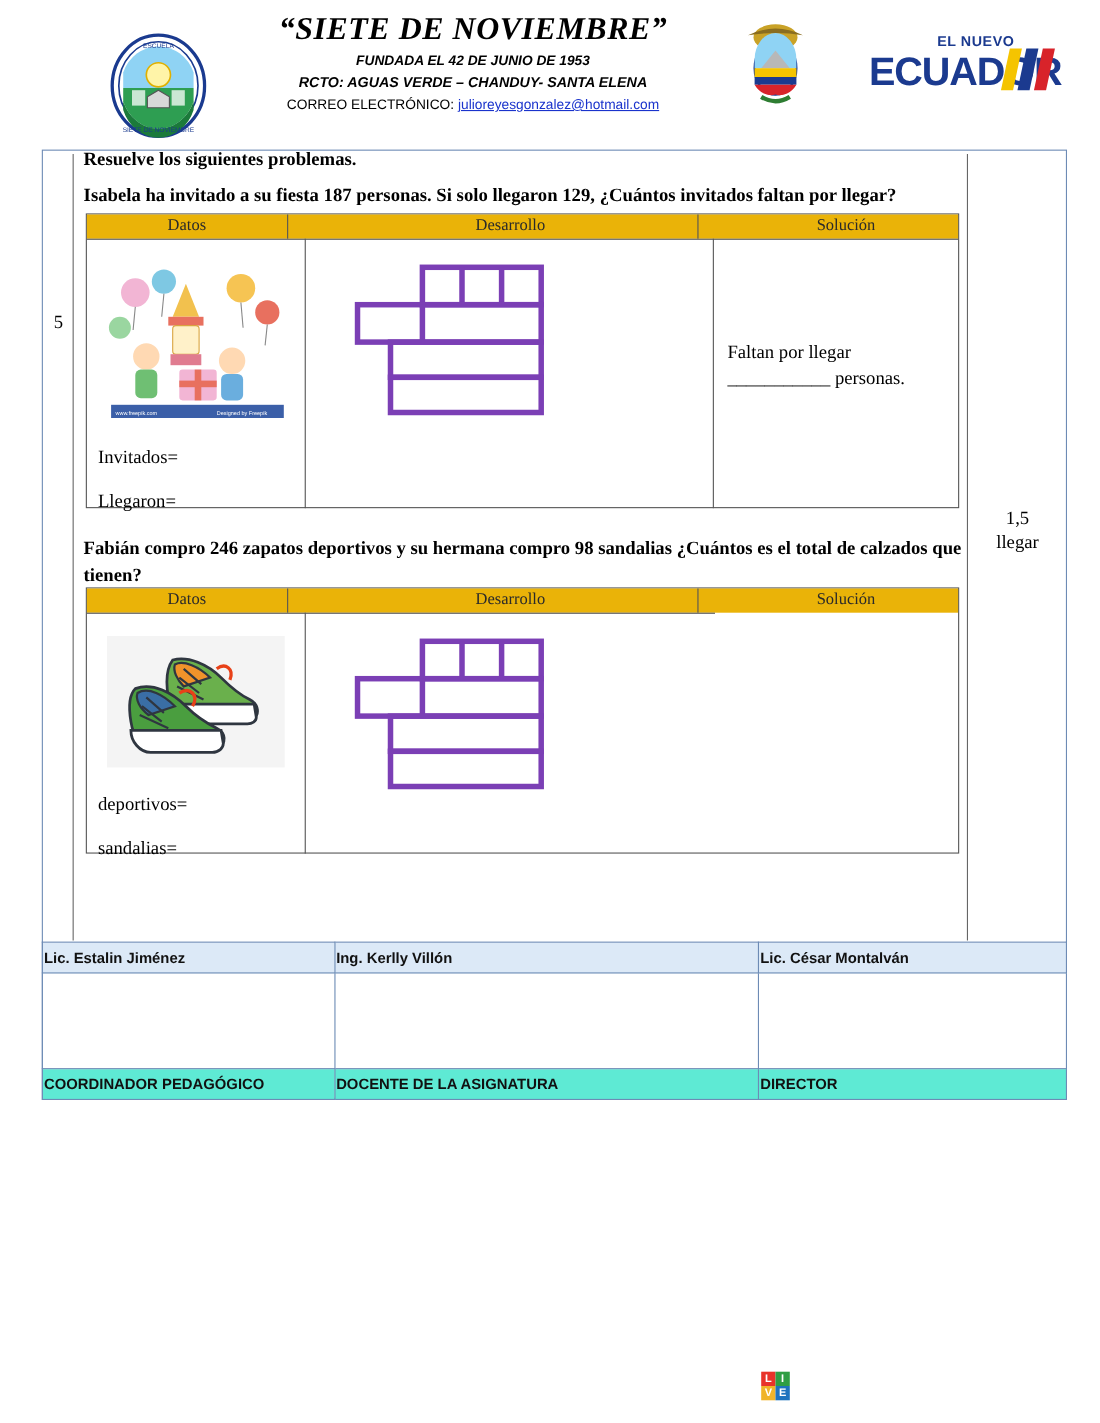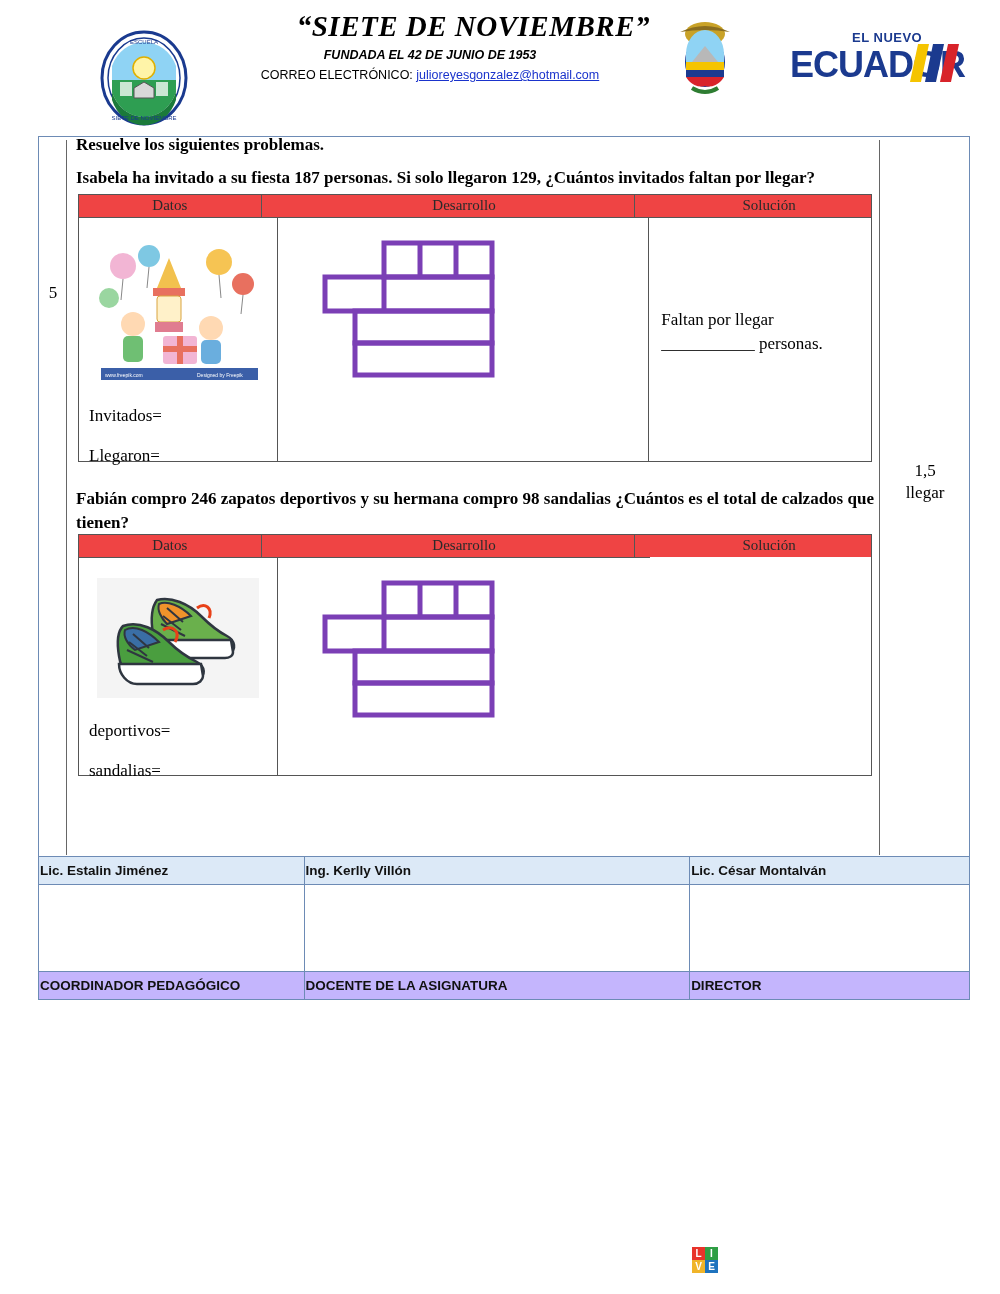--- a/index.html
+++ b/index.html
@@ -40,21 +40,20 @@
     font-size: 15.5px;
     letter-spacing: .2px;
   }
   .h-line2 {
     font-family: "Liberation Serif", serif;
     font-weight: bold;
     font-style: italic;
     font-size: 29px;
     letter-spacing: .5px;
     margin-top: 2px;
-    text-align: right;
   }
   .h-line3 {
     font-family: "Liberation Sans", sans-serif;
     font-weight: bold;
     font-style: italic;
     font-size: 12.5px;
     margin-top: 5px;
   }
   .h-line4 {
     font-family: "Liberation Sans", sans-serif;
@@ -171,21 +170,21 @@
 
   
   .ex-table {
     position: absolute;
     border: 1px solid #555;
     box-sizing: border-box;
   }
   .ex-head {
     display: flex;
     height: 22px;
-    background: #ef4444;
+    background: #eab308;
     gap: 32px;
   }
   .ex-head > div {
     box-sizing: border-box;
     border-right: 1px solid #555;
     text-align: center;
     font-size: 15px;
     line-height: 21px;
     color: #2a2a2a;
   }
@@ -235,21 +234,21 @@
     font-family: "Liberation Sans", sans-serif;
   }
   .sig td {
     border: 1px solid #6d8bb5;
     font-weight: bold;
     font-size: 13.5px;
     color: #111;
   }
   .sig .row-name td { height: 25px; background: #dce9f7; }
   .sig .row-blank td { height: 84px; background: #ffffff; }
-  .sig .row-role td { height: 25px; background: #c4b5fd; }
+  .sig .row-role td { height: 25px; background: #5eead4; }
 
   
   .lws {
     position: absolute;
     left: 692px; top: 1246px;
     width: 280px; height: 30px;
   }
   .lws-mark {
     position: absolute;
     left: 0; top: 1px;
@@ -290,20 +289,21 @@
     <rect x="20" y="52" width="12" height="14" fill="#ffffff" opacity=".75"></rect>
     <rect x="56" y="52" width="12" height="14" fill="#ffffff" opacity=".75"></rect>
     <path d="M34 58 L44 52 L54 58 L54 68 L34 68 Z" fill="#d8d8d8" stroke="#555" stroke-width="1"></path>
     <text x="44" y="14" font-size="6" text-anchor="middle" fill="#1a3a8f" font-family="Liberation Sans, sans-serif">ESCUELA</text>
     <text x="44" y="90" font-size="6" text-anchor="middle" fill="#1a3a8f" font-family="Liberation Sans, sans-serif">SIETE DE NOVIEMBRE</text>
   </svg>
 
   <div class="header-center">
     <div class="h-line2">“SIETE DE NOVIEMBRE”</div>
     <div class="h-line3">FUNDADA EL 42 DE JUNIO DE 1953</div>
+    <div class="h-line4">RCTO: AGUAS VERDE – CHANDUY-  SANTA ELENA</div>
     <div class="h-line5">
       <span>CORREO ELECTRÓNICO:</span>
       <a class="h-mail" href="#">julioreyesgonzalez@hotmail.com</a>
     </div>
   </div>
 
   <svg class="crest-ec" viewBox="0 0 62 80">
     <ellipse cx="31" cy="16" rx="20" ry="12" fill="#c9a227"></ellipse>
     <path d="M6 14 Q31 2 56 14 Q31 10 6 14Z" fill="#8a6d1f"></path>
     <ellipse cx="31" cy="44" rx="19" ry="24" fill="#ffffff" stroke="#1a3a8f" stroke-width="2"></ellipse>

